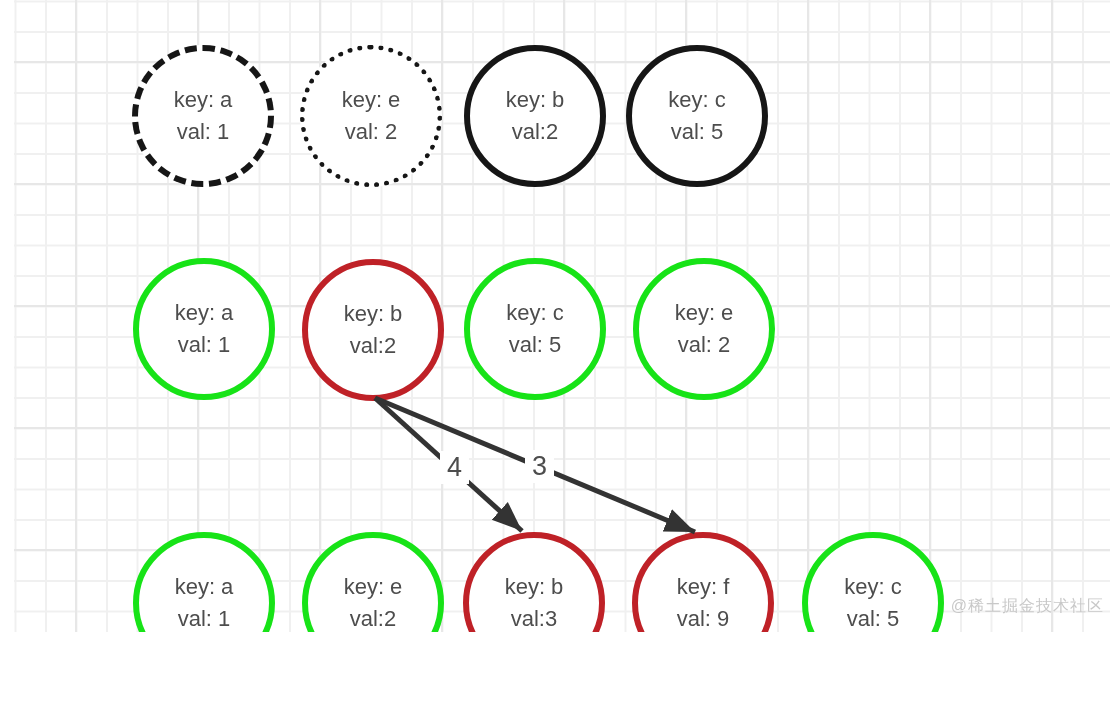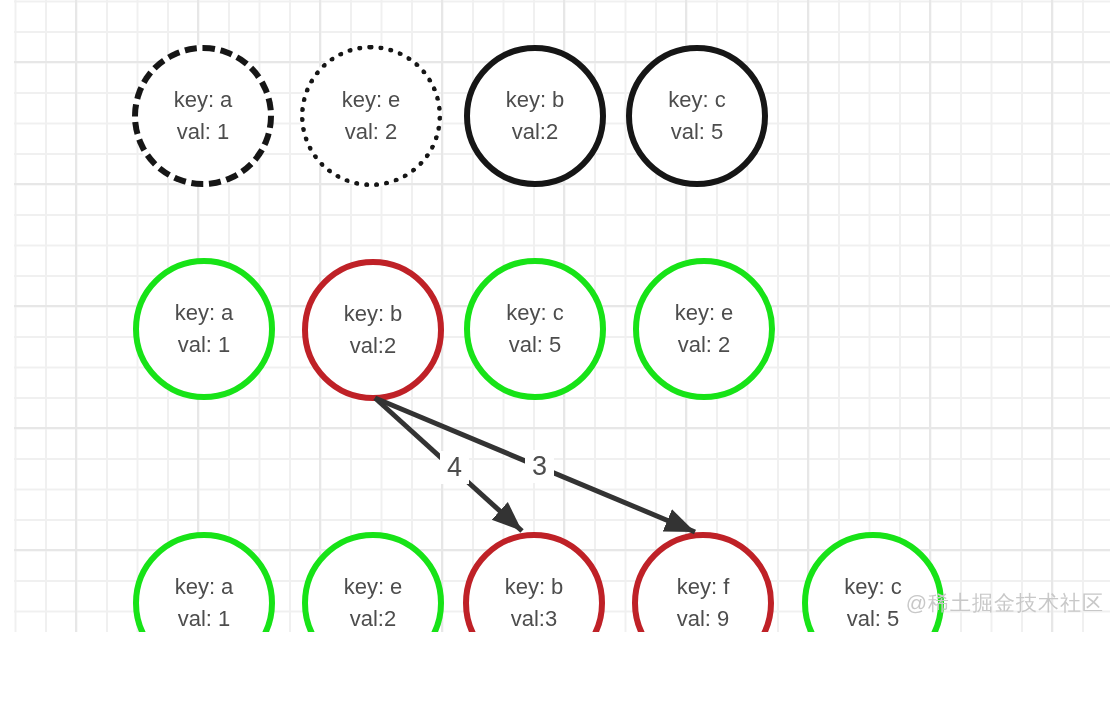--- a/index.html
+++ b/index.html
@@ -47,21 +47,21 @@
     background:#ffffff;
     color:var(--text,#4d4d4d);
     font-size:27px;
     padding:1px 7px;
   }
   .edge-label.l4 { left:426px; top:451px; }
   .edge-label.l3 { left:511px; top:450px; }
   .watermark {
     position:absolute; right:20px; bottom:15px; z-index:5;
     color:var(--watermark,#c8c8c8);
-    font-size:21px;
+    font-size:16px;
     letter-spacing:1px;
   }
 </style>
 </head>
 <body>
 
 <div class="canvas">
 
   <div class="node dashed" style="left:118px; top:45px">
     <span>key: a</span>

